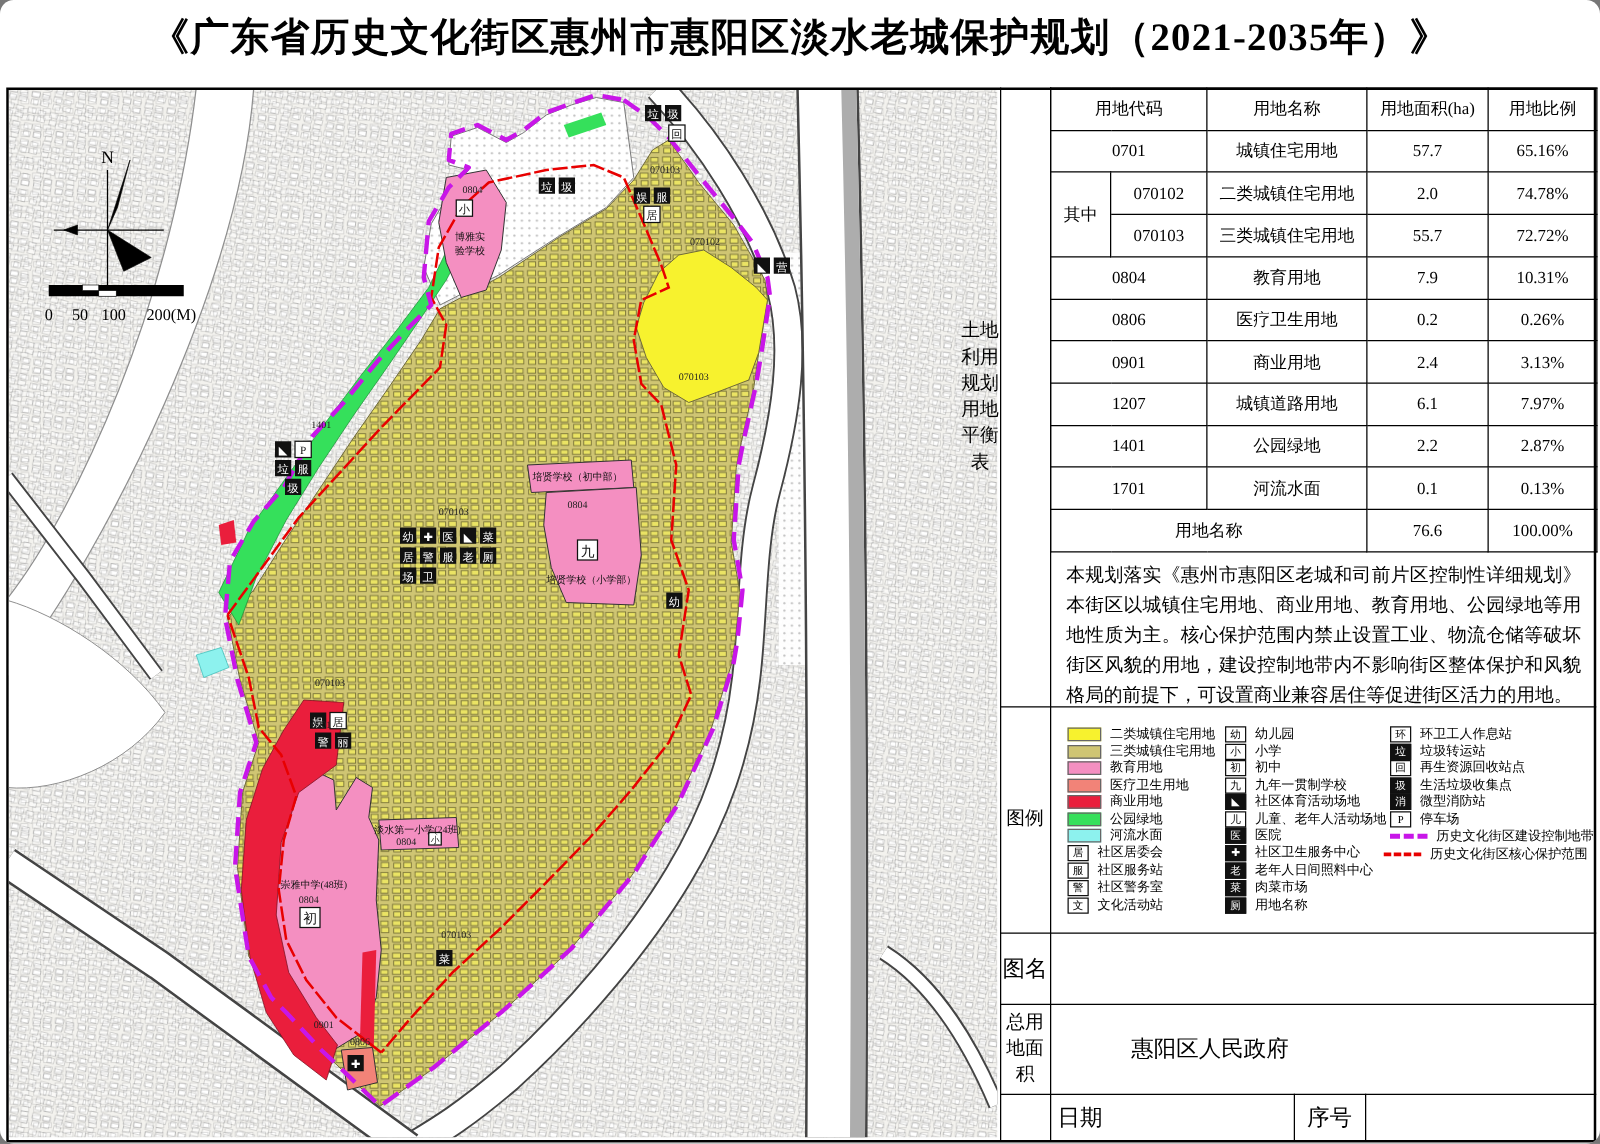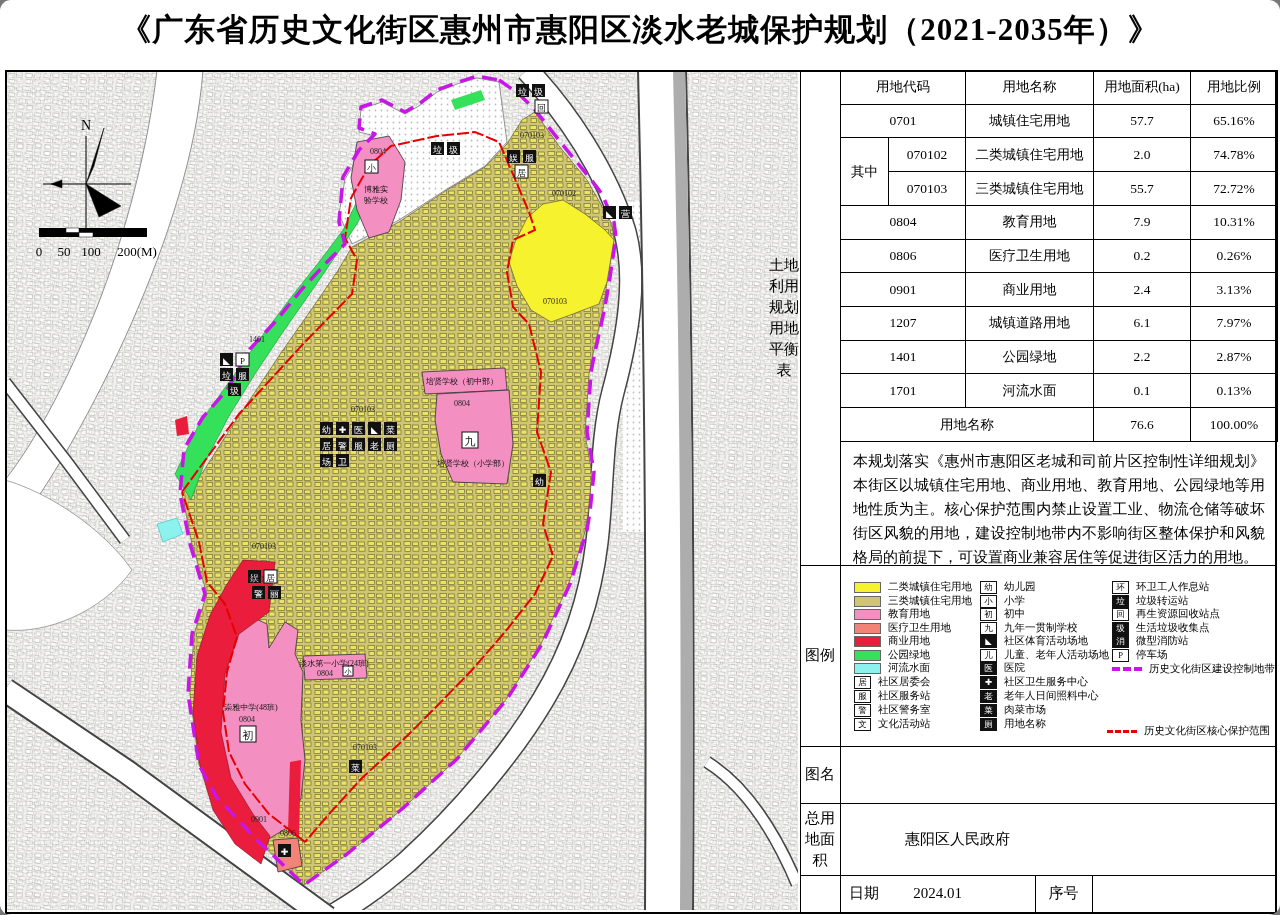--- a/index.html
+++ b/index.html
@@ -27,21 +27,21 @@
          padding:8px 12px;font-size:15px;line-height:1.6;text-align:justify;}
   .legend{position:absolute;left:840px;top:565px;width:437px;height:181px;}
   .li{position:absolute;display:flex;align-items:center;height:12px;
       font-size:10.5px;white-space:nowrap;}
   .sw{width:25px;height:9px;border:1px solid #666;margin-right:7px;flex:none;}
   .ib{width:15px;height:11px;border:1px solid #111;font-size:8.5px;line-height:11px;
       text-align:center;margin-right:7px;flex:none;background:#fff;}
   .ib.dark{background:#111;color:#fff;}
   .lnsw{width:30px;height:0;border-top:4px dashed #c816e8;margin-right:7px;flex:none;}
   .lnsw.thin{border-top-width:3px;}
-  .fcell{position:absolute;display:flex;align-items:center;font-size:15px;}
+  .fcell{position:absolute;display:flex;align-items:center;font-size:18px;}
   .c{justify-content:center;text-align:center;}
 </style>
 </head>
 <body>
 
 <div class="sheet">
   <div class="title">《广东省历史文化街区惠州市惠阳区淡水老城保护规划（2021-2035年）》</div>
   <div class="frame"></div>
 
   <div class="map">
@@ -528,37 +528,34 @@
         <span>微型消防站</span>
       </div>
     <div class="li" style="left:272px;top:84px;">
         <span class="ib">P</span>
         <span>停车场</span>
       </div>
     <div class="li" style="left:272px;top:98px;">
         <span class="lnsw" style="border-color: rgb(200, 22, 232);"></span>
         <span>历史文化街区建设控制地带</span>
       </div>
-    <div class="li" style="left:267px;top:112px;margin-top:48px;">
+    <div class="li" style="left:267px;top:112px;">
         <span class="lnsw thin" style="border-color: rgb(232, 0, 0);"></span>
         <span>历史文化街区核心保护范围</span>
       </div>
   </div>
 
   <div class="fcell c" style="left:801px;top:746px;width:38px;height:57px;">
       <span>图名</span>
     </div>
   <div class="vcell" style="left:801px;top:803px;width:38px;height:72px;">
       <span>总用地面积</span>
     </div>
   <div class="fcell" style="left:905px;top:803px;width:370px;height:72px;">
       <span>惠阳区人民政府</span>
     </div>
   <div class="fcell c" style="left:801px;top:875px;width:38px;height:37px;margin-left:44px;">
       <span>日期</span>
     </div>
-  <div class="fcell c" style="left:841px;top:875px;width:193px;height:37px;">
-      <span>2024.01</span>
-    </div>
   <div class="fcell c" style="left:1036px;top:875px;width:55px;height:37px;">
       <span>序号</span>
     </div>
 </div>
 
 </body></html>

